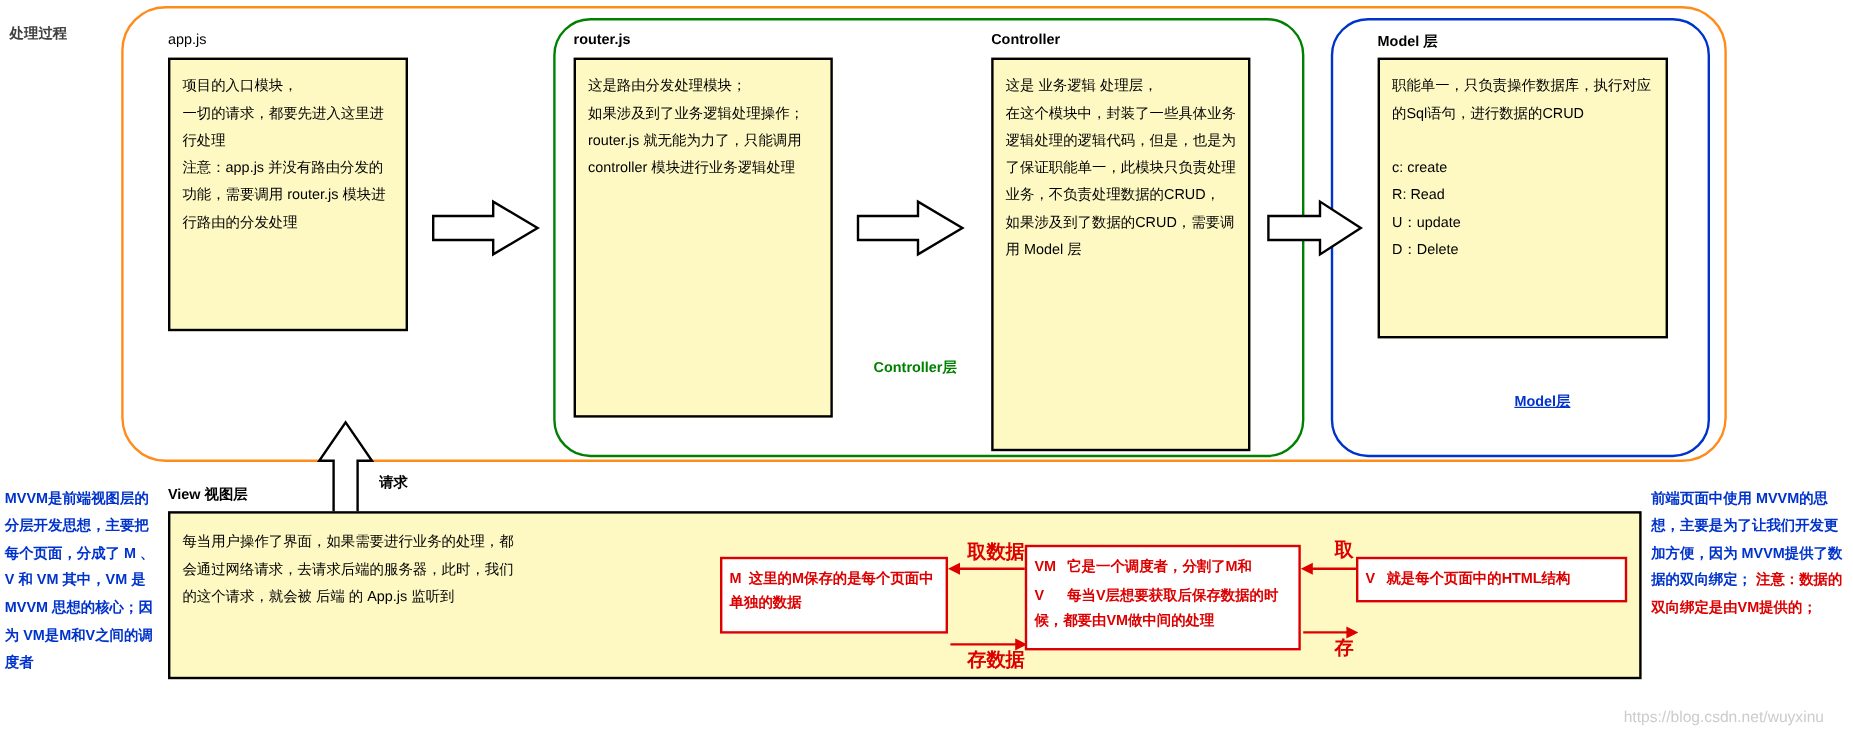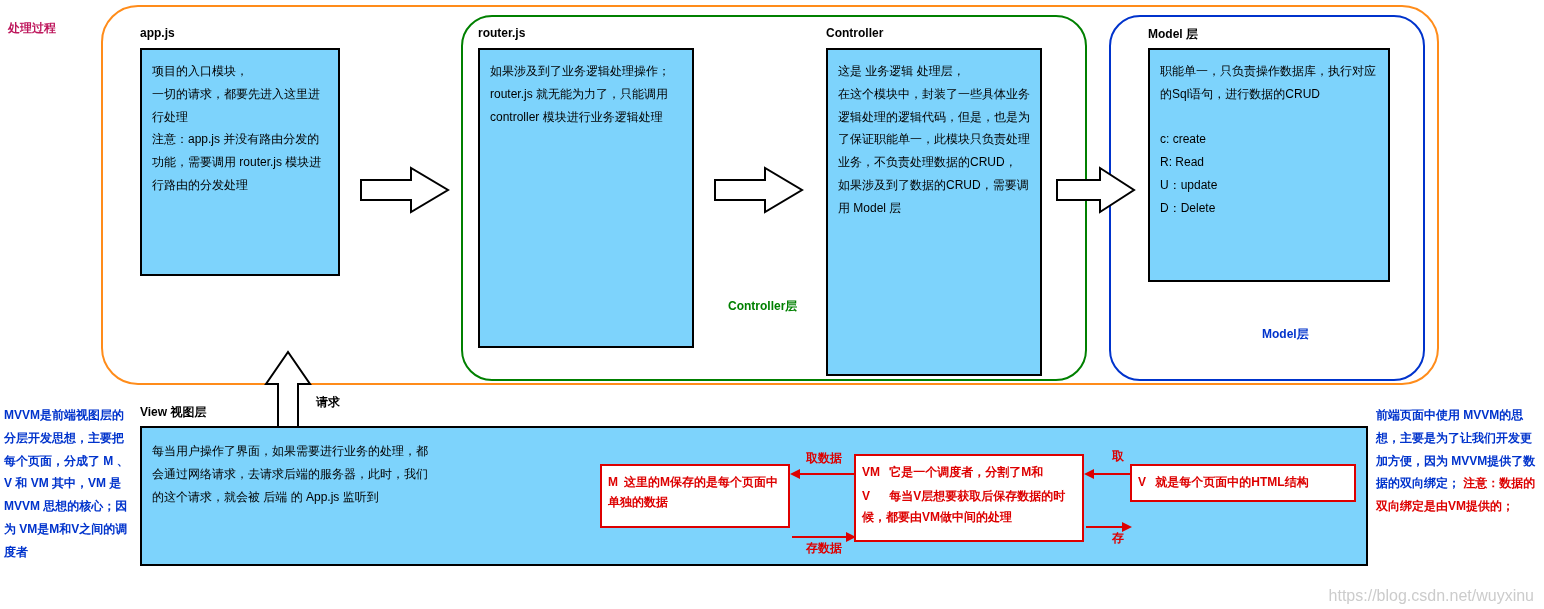--- a/index.html
+++ b/index.html
@@ -4,75 +4,76 @@
 <style>
   * { box-sizing: border-box; margin: 0; padding: 0; }
   body {
     font-family: "Microsoft YaHei", Arial, sans-serif;
     font-size: 12px;
     background: #fff;
     width: 1544px;
     height: 609px;
     position: relative;
   }
-  .label-orange { color: #be185d; font-weight: bold; }
+  .label-orange { color: #404040; font-weight: bold; }
   .label-blue  { color: #0033cc; font-weight: bold; }
   .label-green { color: #008000; font-weight: bold; }
   .box-black {
     border: 2px solid #000;
-    background: #7dd3fc;
+    background: #fef9c3;
     padding: 10px;
     line-height: 1.9;
   }
   .box-red {
     border: 2px solid #d00;
     color: #d00;
     background: #fff;
     padding: 6px;
     line-height: 1.7;
     font-weight: bold;
   }
   .txt-red { color: #d00; }
   .txt-blue { color: #0033cc; }
-  .arrow-label-red { color: #d00; font-weight: bold; font-size: 12px; }
+  .arrow-label-red { color: #d00; font-weight: bold; font-size: 16px; }
   .watermark {
-    position:absolute; bottom:4px; right:10px; color:#ccc;
-    font-size:16px;
+    position:absolute; bottom:4px; right:24px; color:#ccc;
+    font-size:13px;
   }
 </style>
 </head>
 <body>
 
 <svg style="position:absolute;left:100px;top:4px;" width="1340" height="384">
   <rect x="2" y="2" width="1336" height="378" rx="36" ry="36" fill="none" stroke="#ff8c1a" stroke-width="2"></rect>
 </svg>
 
 <svg style="position:absolute;left:460px;top:14px;" width="630" height="370">
   <rect x="2" y="2" width="624" height="364" rx="30" ry="30" fill="none" stroke="#008000" stroke-width="2"></rect>
 </svg>
 
 <svg style="position:absolute;left:1108px;top:14px;" width="320" height="370">
   <rect x="2" y="2" width="314" height="364" rx="30" ry="30" fill="none" stroke="#0033cc" stroke-width="2"></rect>
 </svg>
 
 <div class="label-orange" style="position:absolute;left:8px;top:20px;">处理过程</div>
 
-<div style="position:absolute;left:140px;top:26px;font-weight:bold;">app.js</div>
+<div style="position:absolute;left:140px;top:26px;font-weight:normal;">app.js</div>
 
 <div class="box-black" style="position:absolute;left:140px;top:48px;width:200px;height:228px;white-space:pre-line;">项目的入口模块，
 一切的请求，都要先进入这里进行处理
 注意：app.js 并没有路由分发的功能，需要调用 router.js 模块进行路由的分发处理</div>
 
 <svg style="position:absolute;left:356px;top:160px;" width="100" height="60">
   <polygon points="5,20 55,20 55,8 92,30 55,52 55,40 5,40" fill="#fff" stroke="#000" stroke-width="2"></polygon>
 </svg>
 
 <div style="position:absolute;left:478px;top:26px;font-weight:bold;">router.js</div>
 
 <div class="box-black" style="position:absolute;left:478px;top:48px;width:216px;height:300px;">
+  <div>这是路由分发处理模块；</div>
   <div>如果涉及到了业务逻辑处理操作；router.js 就无能为力了，只能调用 controller 模块进行业务逻辑处理</div>
 </div>
 
 <svg style="position:absolute;left:710px;top:160px;" width="100" height="60">
   <polygon points="5,20 55,20 55,8 92,30 55,52 55,40 5,40" fill="#fff" stroke="#000" stroke-width="2"></polygon>
 </svg>
 
 <div style="position:absolute;left:826px;top:26px;font-weight:bold;">Controller</div>
 
 <div class="box-black" style="position:absolute;left:826px;top:48px;width:216px;height:328px;white-space:pre-line;">这是 业务逻辑 处理层，
@@ -87,21 +88,21 @@
 
 <div style="position:absolute;left:1148px;top:26px;font-weight:bold;">Model 层</div>
 
 <div class="box-black" style="position:absolute;left:1148px;top:48px;width:242px;height:234px;white-space:pre-line;">职能单一，只负责操作数据库，执行对应的Sql语句，进行数据的CRUD
 
 c:  create
 R:  Read
 U：update
 D：Delete</div>
 
-<div class="label-blue" style="position:absolute;left:1262px;top:326px;">Model层</div>
+<div class="label-blue" style="position:absolute;left:1262px;top:326px;text-decoration:underline;">Model层</div>
 
 <svg style="position:absolute;left:258px;top:348px;" width="60" height="92">
   <polygon points="20,88 20,36 8,36 30,4 52,36 40,36 40,88" fill="#fff" stroke="#000" stroke-width="2"></polygon>
 </svg>
 <div style="position:absolute;left:316px;top:394px;font-weight:bold;text-align:center;">请求</div>
 
 <div class="txt-blue" style="position:absolute;left:4px;top:404px;width:130px;line-height:1.9;font-weight:bold;">MVVM是前端视图层的分层开发思想，主要把每个页面，分成了 M 、V 和 VM  其中，VM 是 MVVM 思想的核心；因为 VM是M和V之间的调度者</div>
 
 <div style="position:absolute;left:140px;top:404px;font-weight:bold;">View 视图层</div>
 

